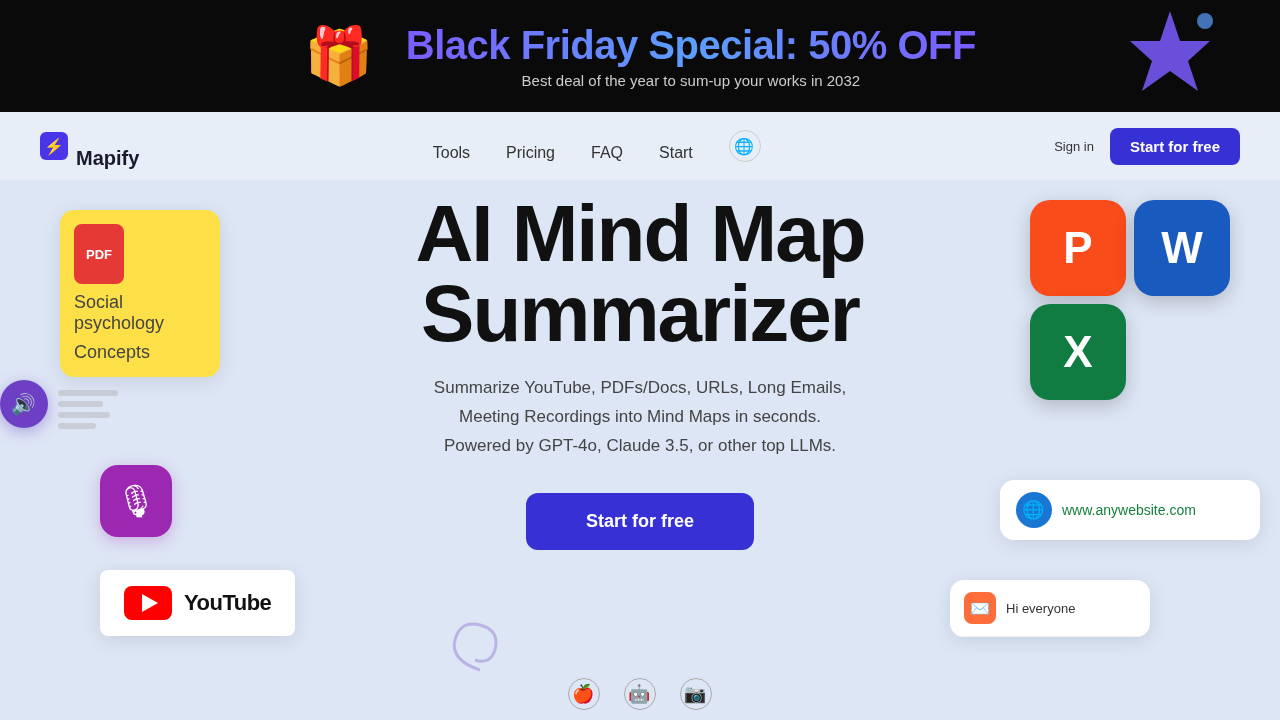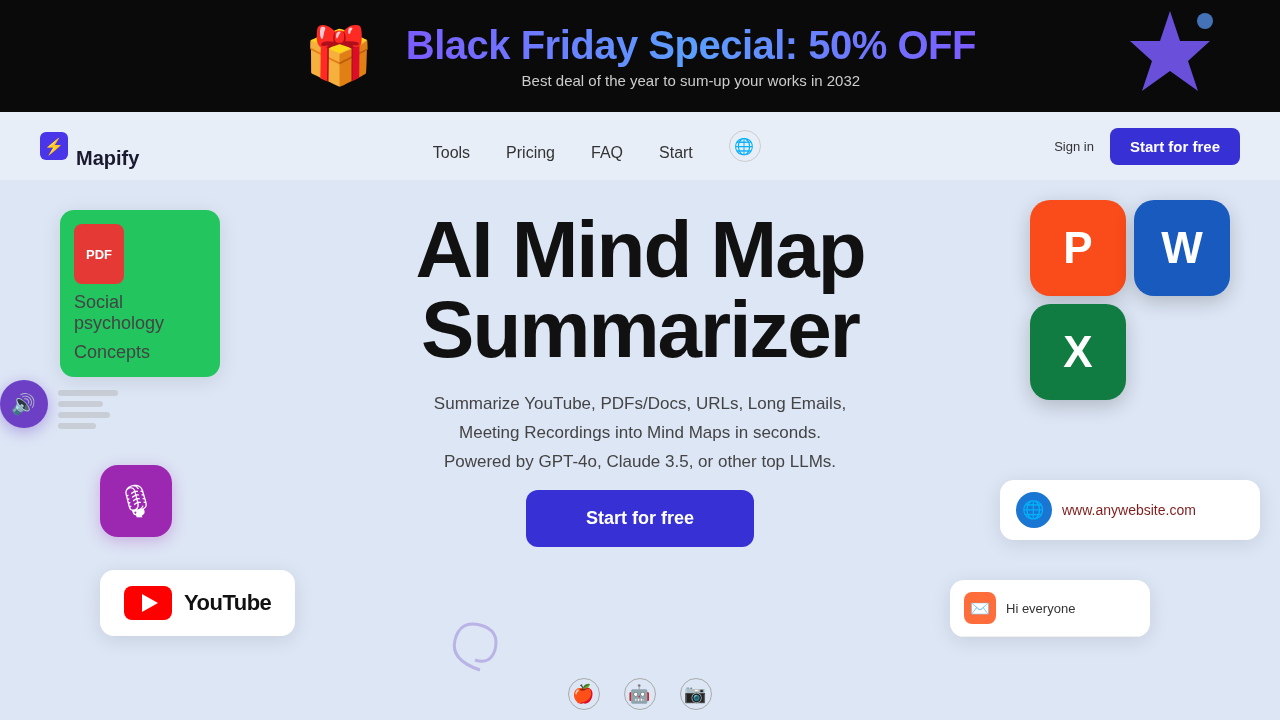--- a/index.html
+++ b/index.html
@@ -123,21 +123,21 @@
       position: relative;
       height: 540px;
       overflow: hidden;
     }
 
     
     .float-pdf {
       position: absolute;
       left: 60px;
       top: 30px;
-      background: #22c55e;
+      background: #fde047;
       border-radius: 14px;
       padding: 14px;
       box-shadow: 0 4px 20px rgba(0,0,0,0.1);
       display: flex;
       flex-direction: column;
       gap: 8px;
       width: 160px;
     }
     .pdf-icon {
       width: 50px;
@@ -202,21 +202,21 @@
       color: white;
       font-size: 32px;
       box-shadow: 0 4px 15px rgba(156,39,176,0.3);
     }
 
     .float-youtube {
       position: absolute;
       left: 100px;
       top: 390px;
       background: white;
-      border-radius: 14px;
+      border-radius: 8px;
       padding: 16px 24px;
       box-shadow: 0 4px 20px rgba(0,0,0,0.1);
       display: flex;
       align-items: center;
       gap: 12px;
     }
     .yt-icon {
       width: 48px;
       height: 34px;
       background: #ff0000;
@@ -274,21 +274,21 @@
       border-radius: 50%;
       display: flex;
       align-items: center;
       justify-content: center;
       color: white;
       font-size: 18px;
       flex-shrink: 0;
     }
     .web-url {
       font-size: 14px;
-      color: #7f1d1d;
+      color: #15803d;
     }
 
     .float-email {
       position: absolute;
       right: 130px;
       top: 400px;
       background: white;
       border-radius: 14px;
       padding: 0;
       box-shadow: 0 4px 20px rgba(0,0,0,0.1);
@@ -322,37 +322,37 @@
       padding: 10px 14px;
       font-size: 13px;
       color: #555;
     }
 
     
     .hero-content {
       position: absolute;
       left: 50%;
       transform: translateX(-50%);
-      top: 30px;
+      top: 14px;
       text-align: center;
       width: 640px;
     }
     .hero-title {
       font-size: 80px;
       font-weight: 900;
       color: #111;
       line-height: 1.0;
       letter-spacing: -2px;
       margin-bottom: 20px;
     }
     .hero-desc {
       font-size: 17px;
       color: #444;
       line-height: 1.7;
-      margin-bottom: 13px;
+      margin-bottom: 32px;
     }
     .hero-cta {
       background: #3730d4;
       color: white;
       border: none;
       border-radius: 12px;
       padding: 18px 60px;
       font-size: 18px;
       font-weight: 700;
       cursor: pointer;

